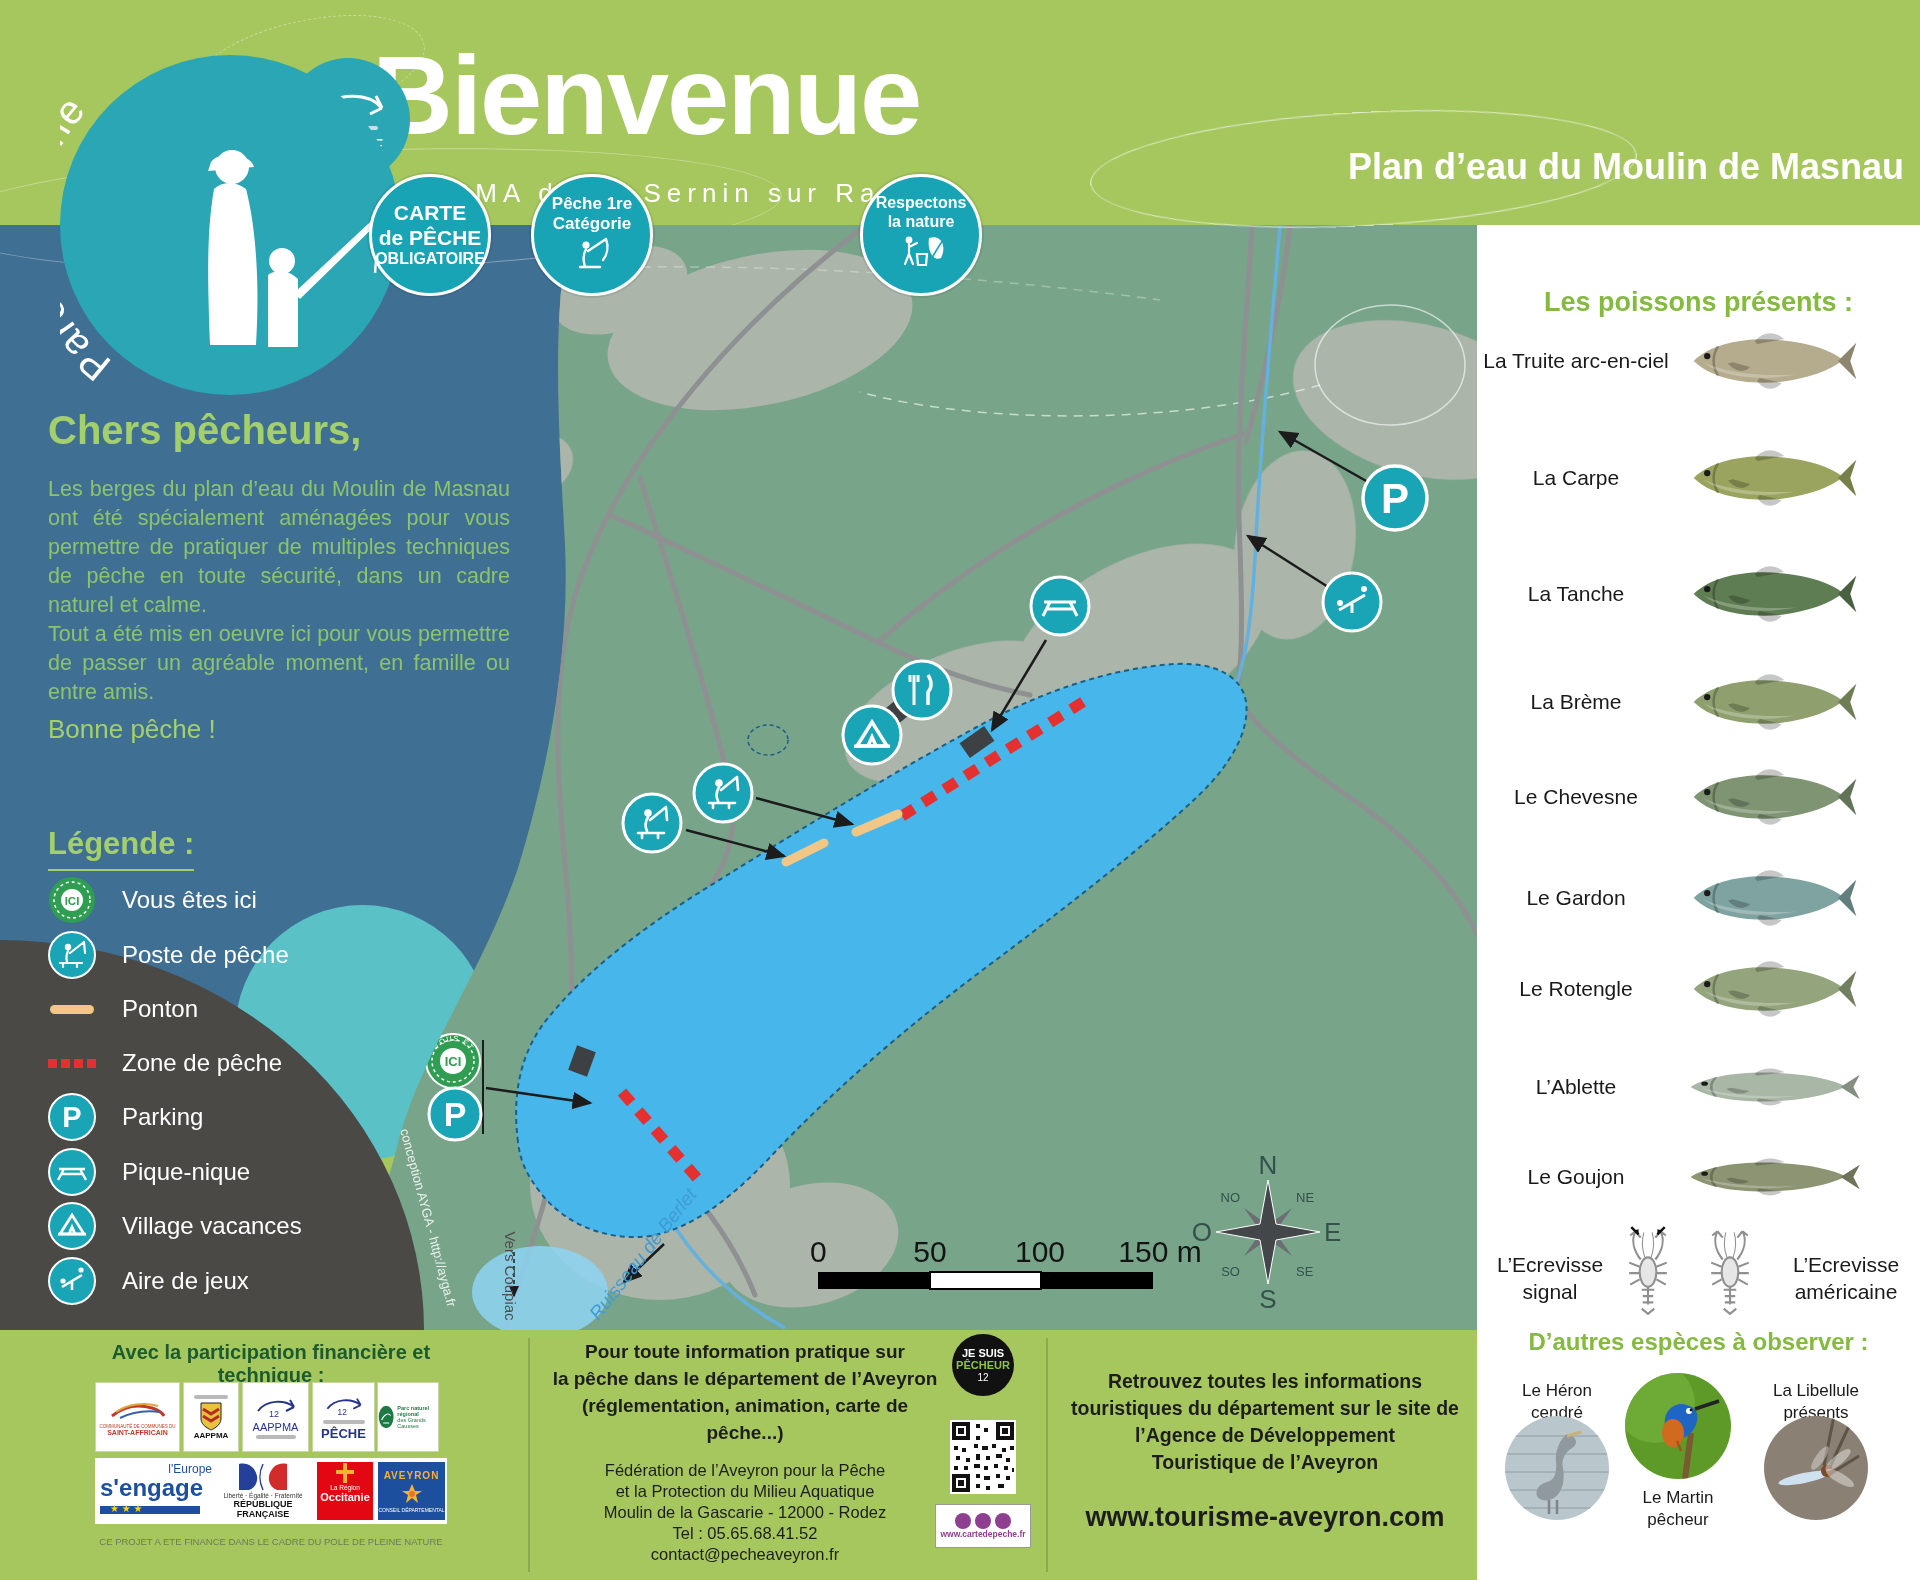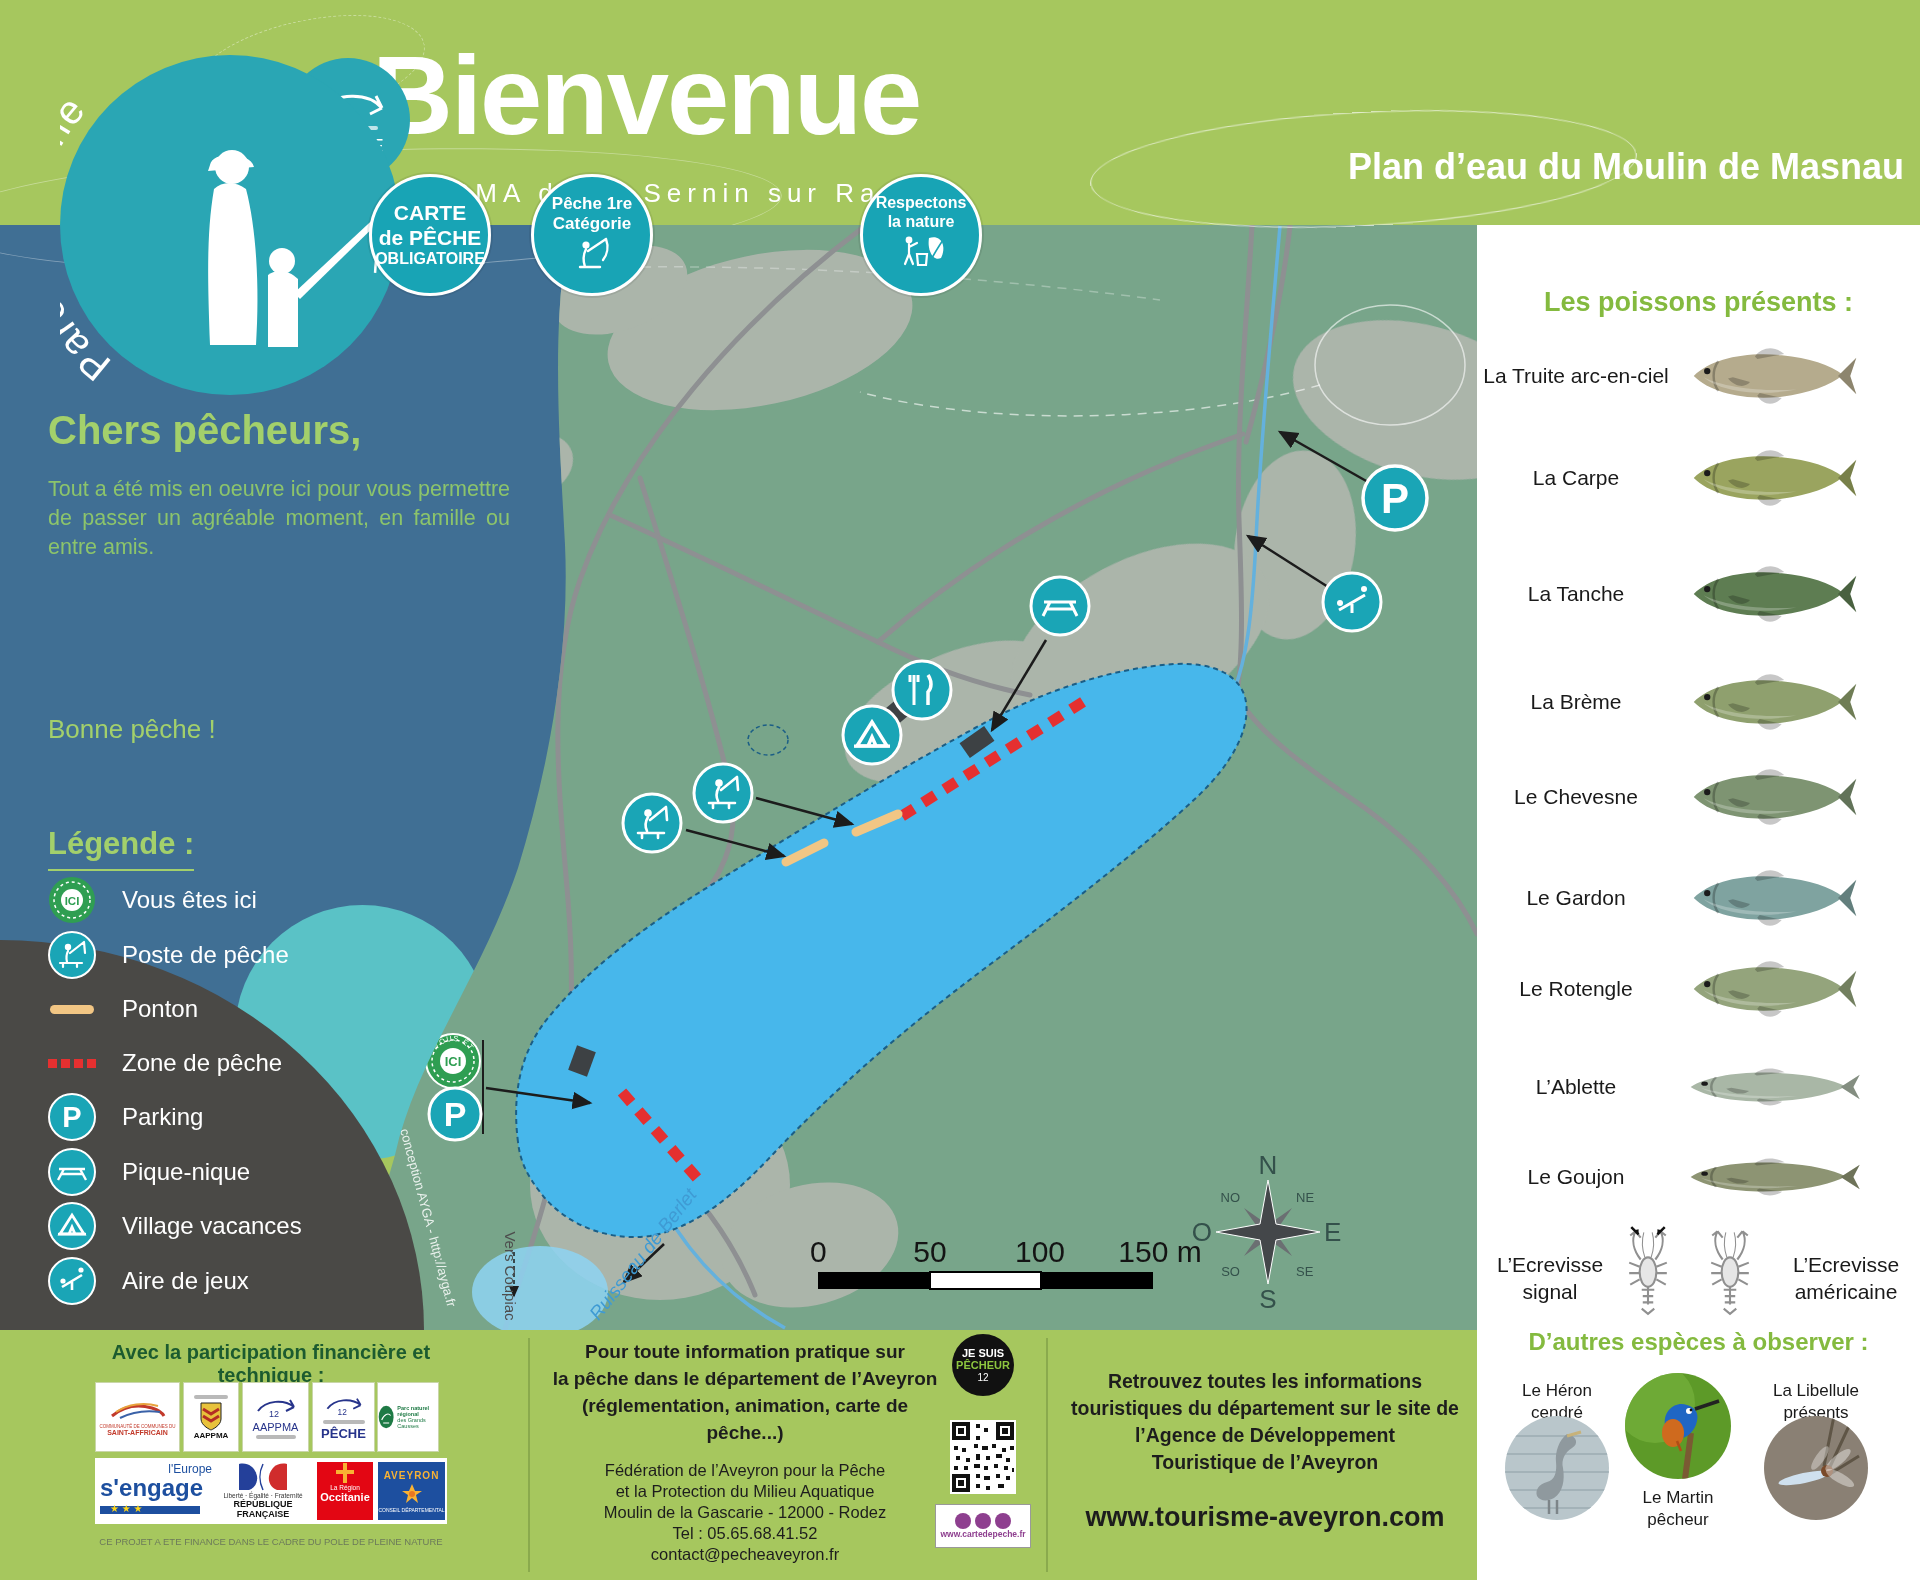--- a/index.html
+++ b/index.html
@@ -296,20 +296,21 @@
       <circle cx="-12" cy="-14" r="3.4" fill="#fff"></circle>
       <path d="M-12,-10 L-12,0 M-12,-7 L-4,-11 M-12,0 L-16,10 M-12,0 L-8,10" stroke="#fff" stroke-width="2.2" fill="none" stroke-linecap="round"></path>
       <path d="M-4,0 L6,0 L5,11 L-3,11 Z" fill="none" stroke="#fff" stroke-width="2.2"></path>
       <path d="M8,-16 C20,-20 26,-8 20,4 C12,8 6,-4 8,-16 Z" fill="#fff"></path>
       <path d="M10,6 C14,-2 18,-8 22,-14" stroke="#1aa5b6" stroke-width="1.6" fill="none"></path>
     </svg>
   </div>
 
   <div class="abs intro-h" style="left:48px;">Chers pêcheurs,</div>
   <div class="abs intro" style="top:475px;">
+    <p>Les berges du plan d’eau du Moulin de Masnau ont été spécialement aménagées pour vous permettre de pratiquer de multiples techniques de pêche en toute sécurité, dans un cadre naturel et calme.</p>
     <p>Tout a été mis en oeuvre ici pour vous permettre de passer un agréable moment, en famille ou entre amis.</p>
   </div>
   <div class="abs intro" style="top:700px;margin-top:15px;">
     <p style="color:#a3d06b;font-size:26px;">Bonne pêche !</p>
   </div>
 
   <div class="abs legend-title">Légende :</div>
 
   <div class="abs lg-row" style="top:876px;">
     <span class="lg-ic">
@@ -404,21 +405,21 @@
           <ellipse cx="20" cy="45" rx="8" ry="14" fill="#e6e6e6"></ellipse>
           <path d="M20,59 L20,76 M14,62 L26,62 M15,68 L25,68 M15,74 L25,74 M14,80 L20,85 L26,80"></path>
           <path d="M12,40 L2,36 M12,46 L2,46 M12,52 L3,57 M28,40 L38,36 M28,46 L38,46 M28,52 L37,57"></path>
           <path d="M17,31 C14,22 14,14 16,7 M23,31 C26,22 26,14 24,7" stroke-width="1"></path>
         </g>
       </defs>
     </svg>
 
     <div class="abs fish-title">Les poissons présents :</div>
 
-    <div class="abs fish-row" style="top:106px;align-items:center;">
+    <div class="abs fish-row" style="top:91px;align-items:center;">
       <div class="fish-label">La Truite arc-en-ciel</div>
       <svg class="fish-img" viewBox="0 0 140 54">
         <use href="#fishP" color="#b5ab8d"></use>
         </svg>
     </div>
     <div class="abs fish-row" style="top:208px;">
       <div class="fish-label">La Carpe</div>
       <svg class="fish-img" viewBox="0 0 140 54">
         <use href="#fishP" color="#9aa45f"></use>
         </svg>

